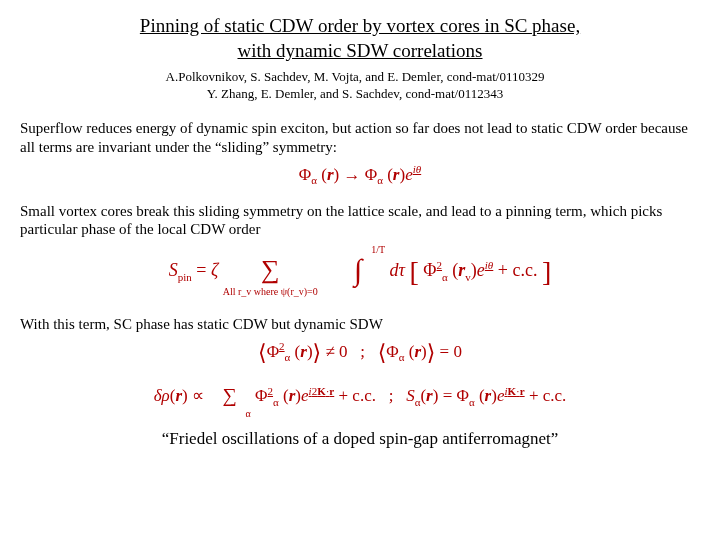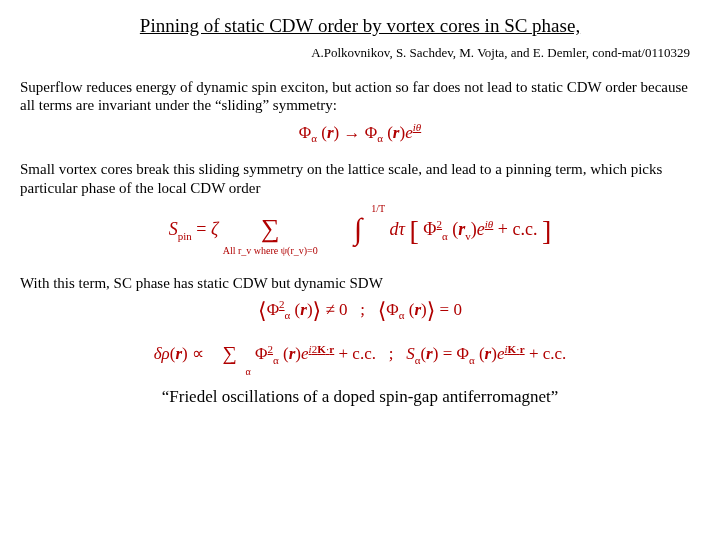--- a/index.html
+++ b/index.html
@@ -15,21 +15,21 @@
   }
   .title {
     text-align: center;
     font-size: 19px;
     font-weight: normal;
     text-decoration: underline;
     line-height: 1.3;
     margin: 4px 40px 6px 40px;
   }
   .refs {
-    text-align: right;
+    text-align: center;
     font-size: 13px;
     margin: 4px 10px 10px 0;
     line-height: 1.3;
   }
   .para {
     font-size: 15px;
     line-height: 1.25;
     margin: 16px 0 6px 0;
   }
   .eq {
@@ -56,24 +56,26 @@
     font-size: 17px;
     margin-top: 0;
   }
   .bold { font-weight: bold; font-style: italic; }
 </style>
 </head>
 <body>
 
 <div class="title">
   <span>Pinning of static CDW order by vortex cores in SC phase,</span><br>
+  <span>with dynamic SDW correlations</span>
 </div>
 
 <div class="refs">
   <div>A.Polkovnikov, S. Sachdev, M. Vojta, and E. Demler, cond-mat/0110329</div>
+  <div>Y. Zhang, E. Demler, and S. Sachdev, cond-mat/0112343</div>
 </div>
 
 <div class="para">Superflow reduces energy of dynamic spin exciton, but action so far does not lead to static CDW order because all terms are invariant under the “sliding” symmetry:</div>
 
 <div class="eq">
   Φ<span class="sub">α</span> (<span class="bold">r</span>) →
   Φ<span class="sub">α</span> (<span class="bold">r</span>)<i>e</i><span class="sup"><i>iθ</i></span>
 </div>
 
 <div class="para">Small vortex cores break this sliding symmetry on the lattice scale, and lead to a pinning term, which picks particular phase of the local CDW order</div>

